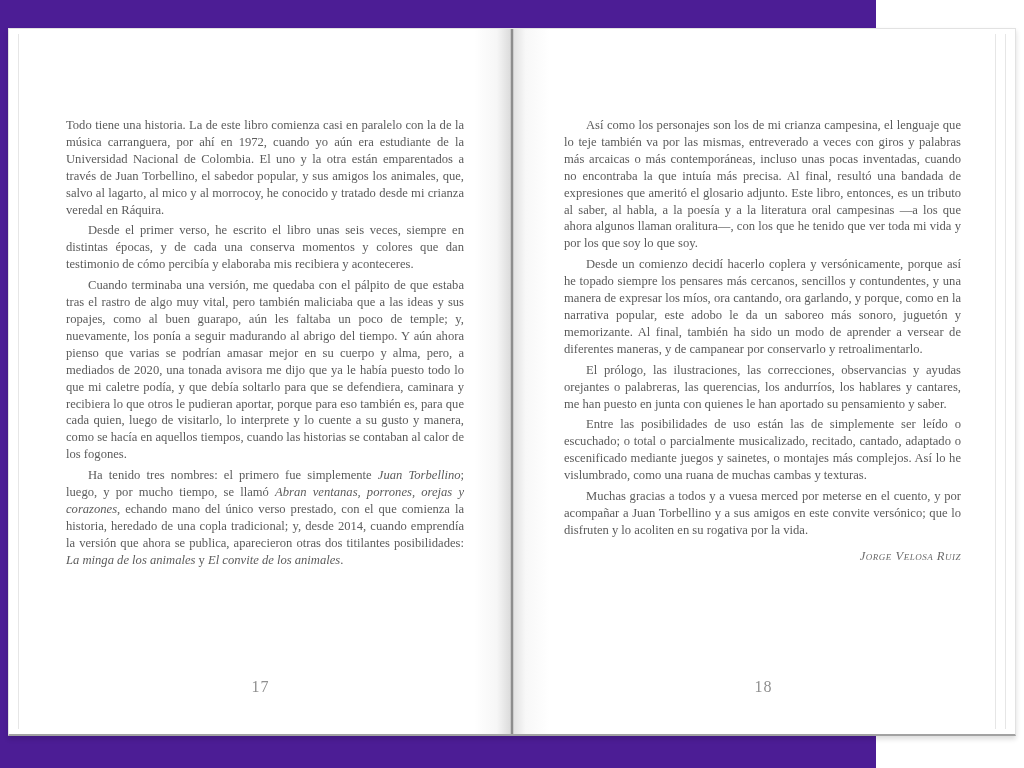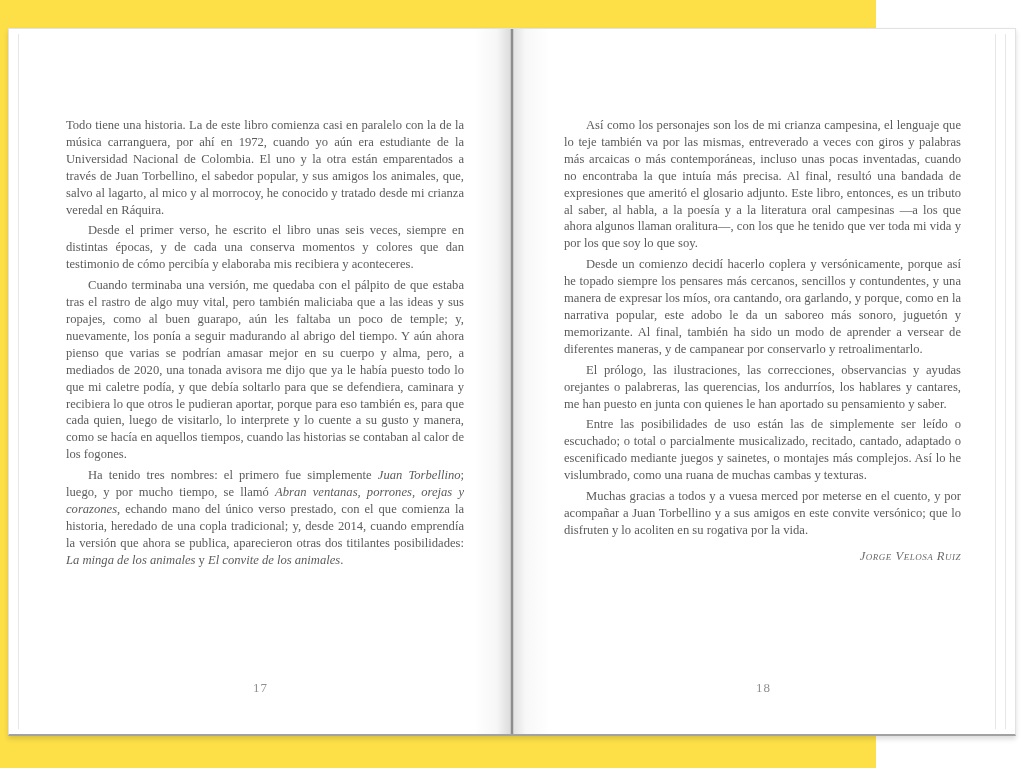--- a/index.html
+++ b/index.html
@@ -8,21 +8,21 @@
     width: 1024px;
     height: 768px;
     background: #ffffff;
     overflow: hidden;
     font-family: "Liberation Serif", serif;
   }
   .stage {
     position: relative;
     width: 876px;
     height: 768px;
-    background: #fde047;
+    background: #4c1d95;
   }
   .book {
     position: absolute;
     left: 8px;
     top: 28px;
     width: 1006px;
     height: 705px;
     background: #ffffff;
     border: 1px solid #e2e2e2;
     border-bottom: 2px solid #a2a2a2;
@@ -58,21 +58,21 @@
     font-size: 12.6px;
     color: #6a6a6a;
     font-style: italic;
   }
   .page-number {
     position: absolute;
     bottom: 38px;
     left: 0;
     width: 100%;
     text-align: center;
-    font-size: 13px;
+    font-size: 16px;
     color: #8f8f8f;
     letter-spacing: 1px;
   }
   .gutter {
     position: absolute;
     left: 50%;
     top: 0;
     transform: translateX(-50%);
     width: 76px;
     height: 100%;

